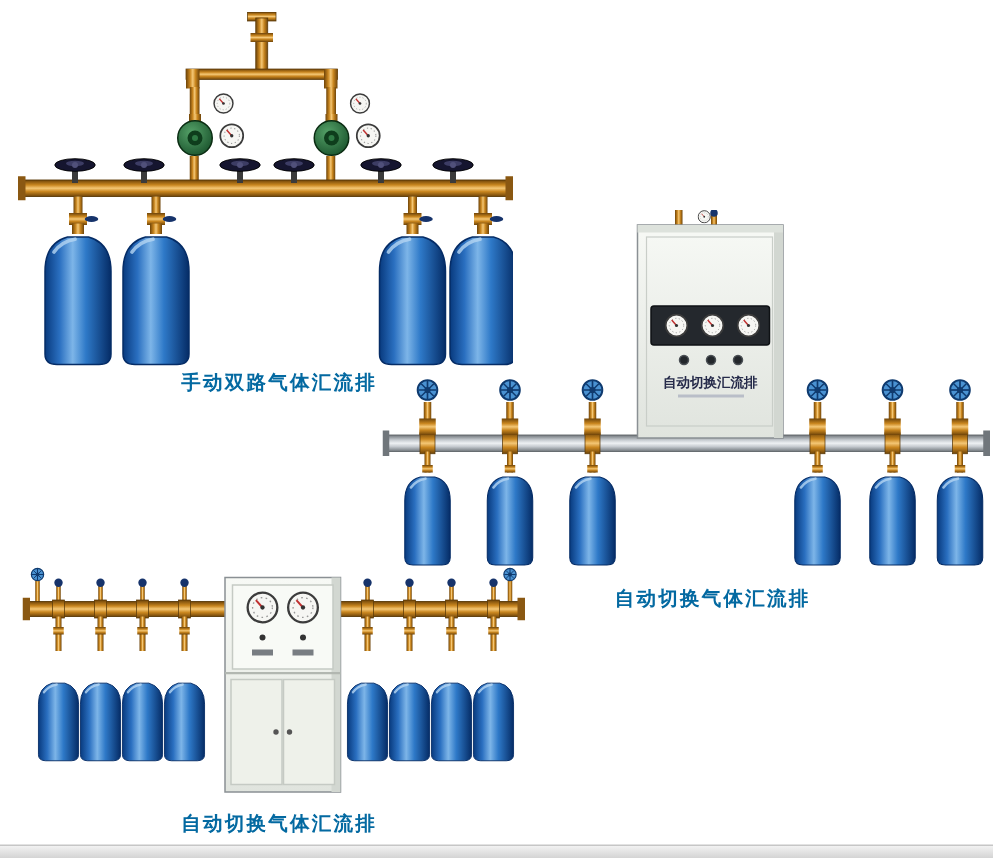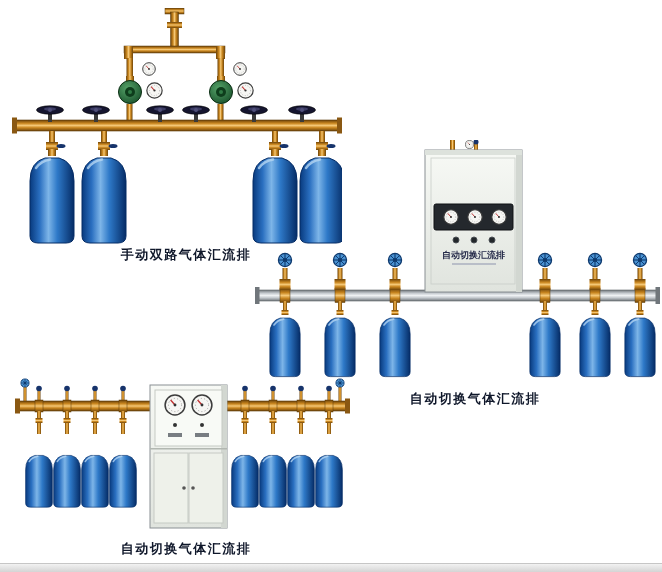--- a/index.html
+++ b/index.html
@@ -5,21 +5,21 @@
   * { margin:0; padding:0; box-sizing:border-box; }
   html,body { background:#ffffff; font-family:"Liberation Sans", sans-serif; }
   #stage {
     position:relative; width:662px; height:572px;
     background:#ffffff; overflow:hidden;
   }
   .illus { position:absolute; }
   .caption {
     position:absolute; width:170px; text-align:center;
     font-weight:bold; font-size:13px; letter-spacing:1.5px;
-    color:#0f172a; white-space:nowrap;
+    color:#0369a1; white-space:nowrap;
   }
   #footer-bar {
     position:absolute; left:0; top:563px; width:662px; height:9px;
     background:linear-gradient(#f2f2f2,#d4d4d4);
     border-top:1px solid #c6c6c6;
   }
   svg text { font-family:"Liberation Sans", sans-serif; }
 </style>
 </head>
 <body>

